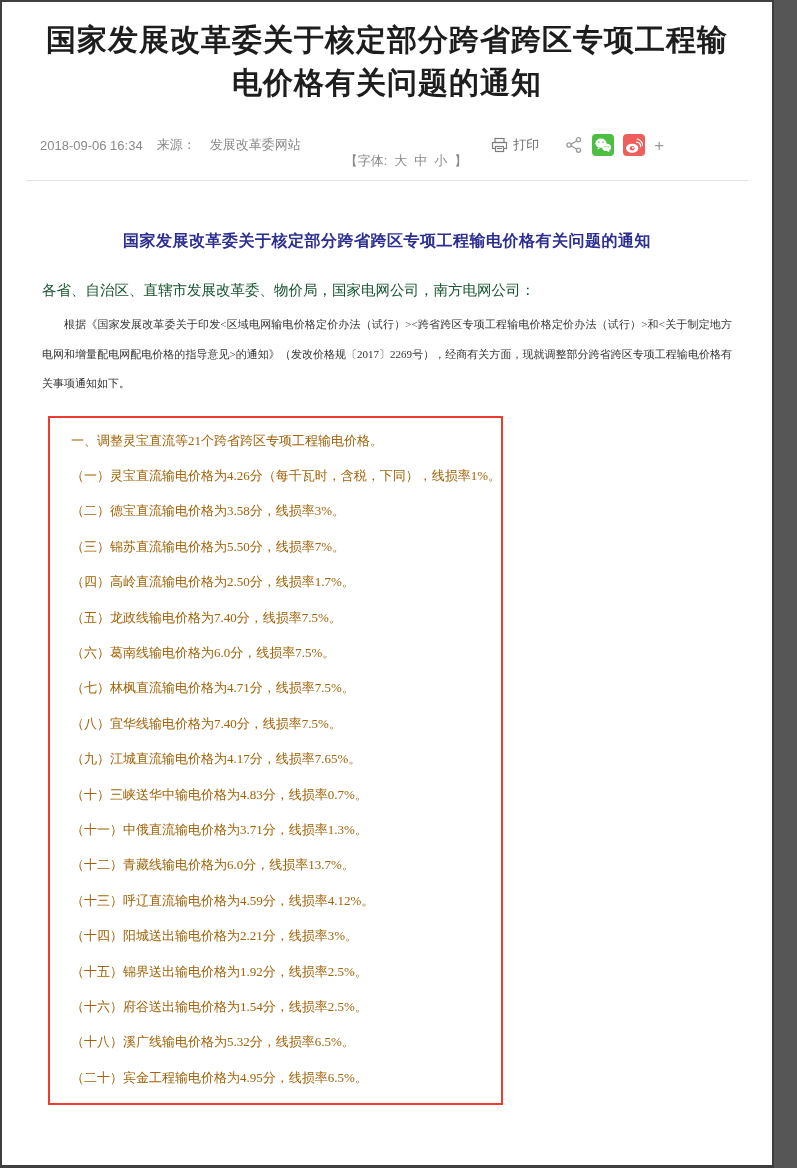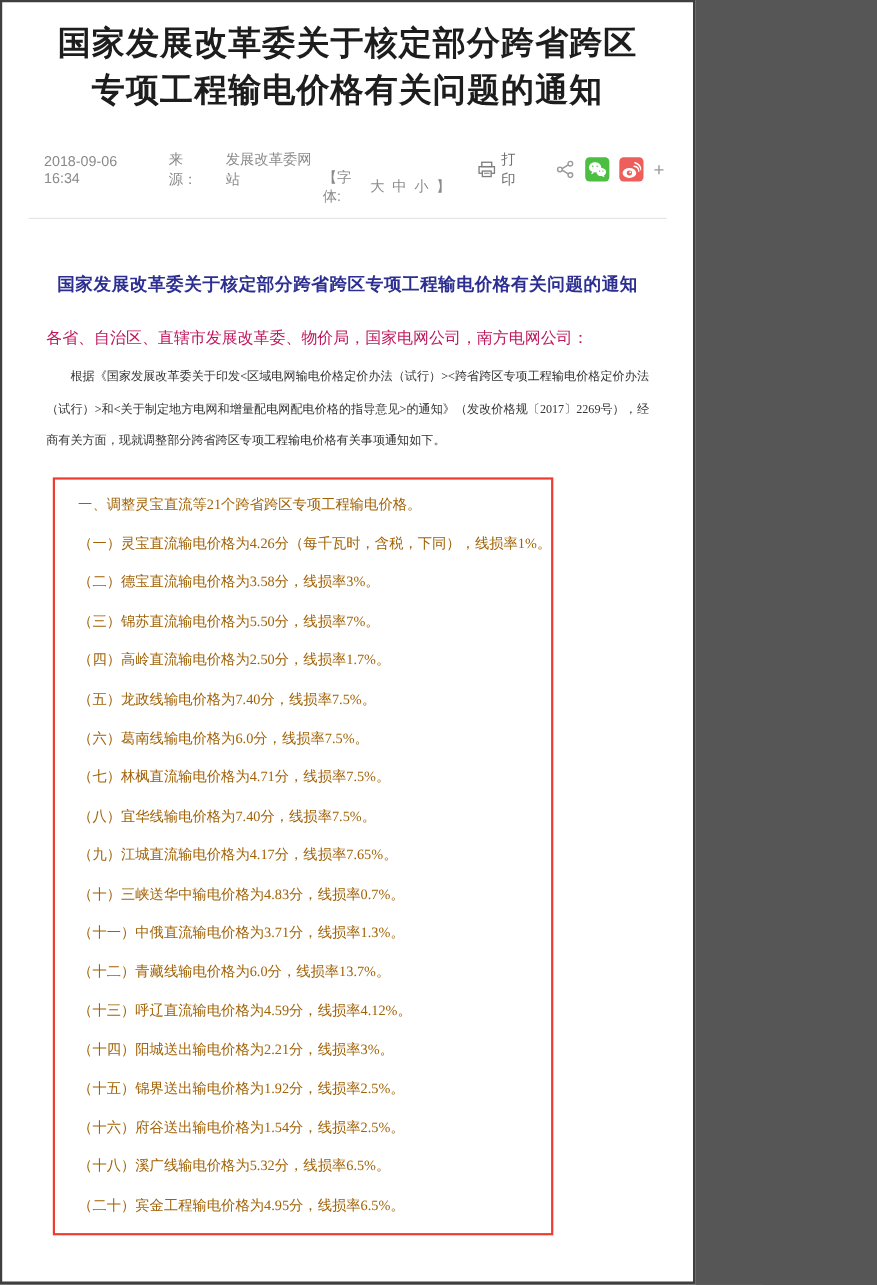--- a/index.html
+++ b/index.html
@@ -1,21 +1,21 @@
 <!DOCTYPE html>
 <html><head>
 <meta charset="utf-8">
 <style>
   * { margin:0; padding:0; box-sizing:border-box; }
   html,body { background:#565656; }
   body { font-family:"Liberation Sans","DejaVu Sans",sans-serif; }
 
   .page {
     position:relative;
-    width:632px; height:1168px;
+    width:774px; height:1168px;
     background:#ffffff;
     border:2px solid #3f3f3f;
     border-bottom-width:3px;
     overflow:hidden;
   }
 
   
   .headline {
     margin:16px 36px 0 36px;
     text-align:center;
@@ -25,23 +25,24 @@
     color:#1d1d1d;
     letter-spacing:1px;
     font-family:"Liberation Sans","DejaVu Sans",sans-serif;
   }
 
   
   .meta-row {
     margin:16px 26px 0 38px;
     display:flex;
     align-items:center;
-    justify-content:center;
+    justify-content:flex-start;
     font-size:13px;
     color:#8a8a8a;
+    gap:44px;
   }
   .meta-left { display:flex; gap:14px; align-items:center; }
   .meta-right { display:flex; align-items:center; gap:10px; }
   .font-size-ctl { display:flex; gap:7px; align-items:center; color:#8a8a8a;margin-top:32px; }
   .font-size-ctl .sz { cursor:pointer; }
   .print-ctl { display:flex; align-items:center; gap:5px; margin-left:14px; cursor:pointer; color:#6e6e6e; }
   .share-group { display:flex; align-items:center; gap:9px; margin-left:16px; }
   .badge {
     width:22px; height:22px; border-radius:4px;
     display:flex; align-items:center; justify-content:center; cursor:pointer;
@@ -64,21 +65,21 @@
     text-align:center;
     font-size:15px;
     color:#2c2f91;
     font-style:italic;
     font-family:"Liberation Serif","DejaVu Serif",serif;
   }
   .salutation {
     margin-top:27px;
     font-size:14.5px;
     line-height:22px;
-    color:#be185d;
+    color:#14532d;
   }
   .intro {
     margin-top:9px;
     font-size:11px;
     line-height:29.5px;
     text-align:justify;
     text-indent:2em;
     color:#333;
   }
 

